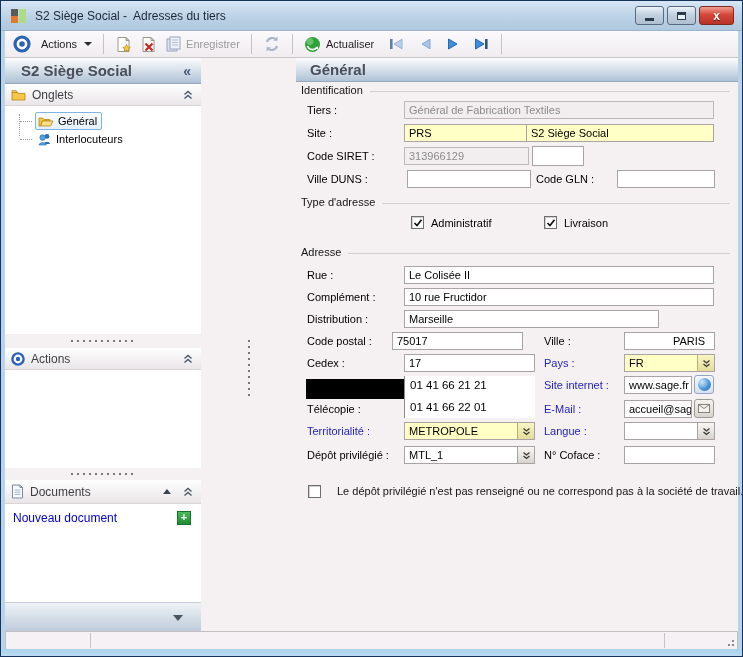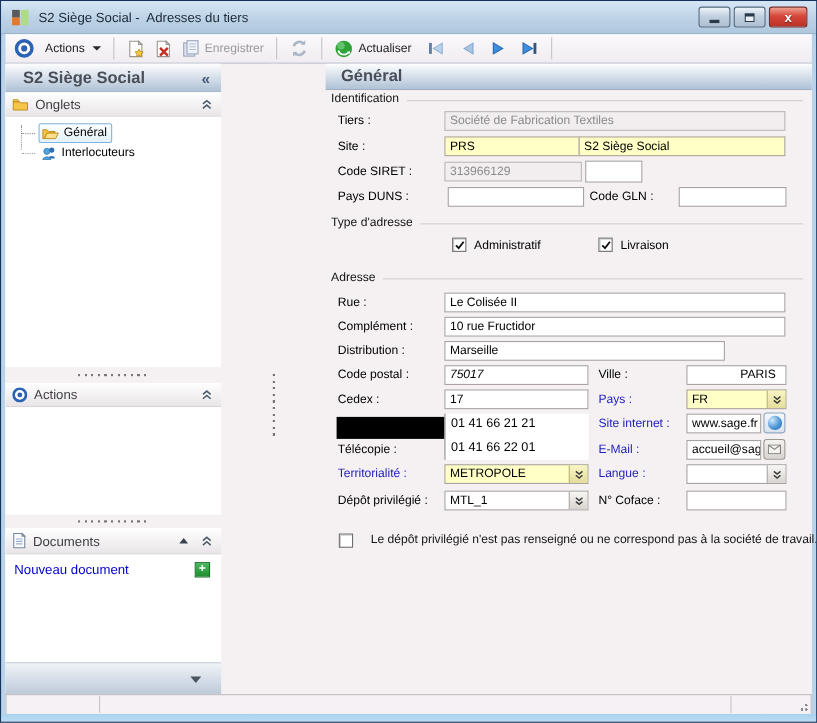--- a/index.html
+++ b/index.html
@@ -315,31 +315,31 @@
 
     <div class="main">
       <div class="mhead">Général</div>
       <div class="form">
 
         <div class="grp" style="top:2px;">
           <span>Identification</span>
             <span class="line"></span>
         </div>
         <span class="lbl" style="left:11px;top:22px;">Tiers :</span>
-        <div class="fld ro" style="left:108px;top:19px;width:310px;">Société de Fabrication Textiles</div>
+        <div class="fld ro" style="left:108px;top:19px;width:310px;">Général de Fabrication Textiles</div>
 
         <span class="lbl" style="left:11px;top:45px;">Site :</span>
         <div class="fld yel" style="left:108px;top:42px;width:123px;">PRS</div>
         <div class="fld yel" style="left:230px;top:42px;width:188px;">S2 Siège Social</div>
 
         <span class="lbl" style="left:11px;top:68px;">Code SIRET :</span>
         <div class="fld ro" style="left:108px;top:65px;width:125px;">313966129</div>
         <div class="fld" style="left:236px;top:64px;width:52px;height:20px;"></div>
 
-        <span class="lbl" style="left:11px;top:91px;">Pays DUNS :</span>
+        <span class="lbl" style="left:11px;top:91px;">Ville DUNS :</span>
         <div class="fld" style="left:111px;top:88px;width:124px;"></div>
         <span class="lbl" style="left:240px;top:91px;">Code GLN :</span>
         <div class="fld" style="left:321px;top:88px;width:98px;"></div>
 
         <div class="grp" style="top:114px;">
           <span>Type d'adresse</span>
             <span class="line"></span>
         </div>
         <span class="cb" style="left:115px;top:134px;">
           <svg width="10" height="10">
@@ -362,21 +362,21 @@
         <span class="lbl" style="left:11px;top:187px;">Rue :</span>
         <div class="fld" style="left:108px;top:184px;width:310px;">Le Colisée II</div>
 
         <span class="lbl" style="left:11px;top:209px;">Complément :</span>
         <div class="fld" style="left:108px;top:206px;width:310px;">10 rue Fructidor</div>
 
         <span class="lbl" style="left:11px;top:231px;">Distribution :</span>
         <div class="fld" style="left:108px;top:228px;width:255px;">Marseille</div>
 
         <span class="lbl" style="left:11px;top:253px;">Code postal :</span>
-        <div class="fld" style="left:108px;top:250px;width:131px;font-style:italic;">75017</div>
+        <div class="fld" style="left:96px;top:250px;width:131px;">75017</div>
         <span class="lbl" style="left:248px;top:253px;">Ville :</span>
         <div class="fld" style="left:328px;top:250px;width:91px;padding-left:48px;">PARIS</div>
 
         <span class="lbl" style="left:11px;top:275px;">Cedex :</span>
         <div class="fld" style="left:108px;top:272px;width:131px;">17</div>
         <span class="lbl blue" style="left:248px;top:275px;">Pays :</span>
         <div class="fld yel combo" style="left:328px;top:272px;width:91px;">
           <span>FR</span>
           <span class="cbtn">
             <svg width="9" height="9">

